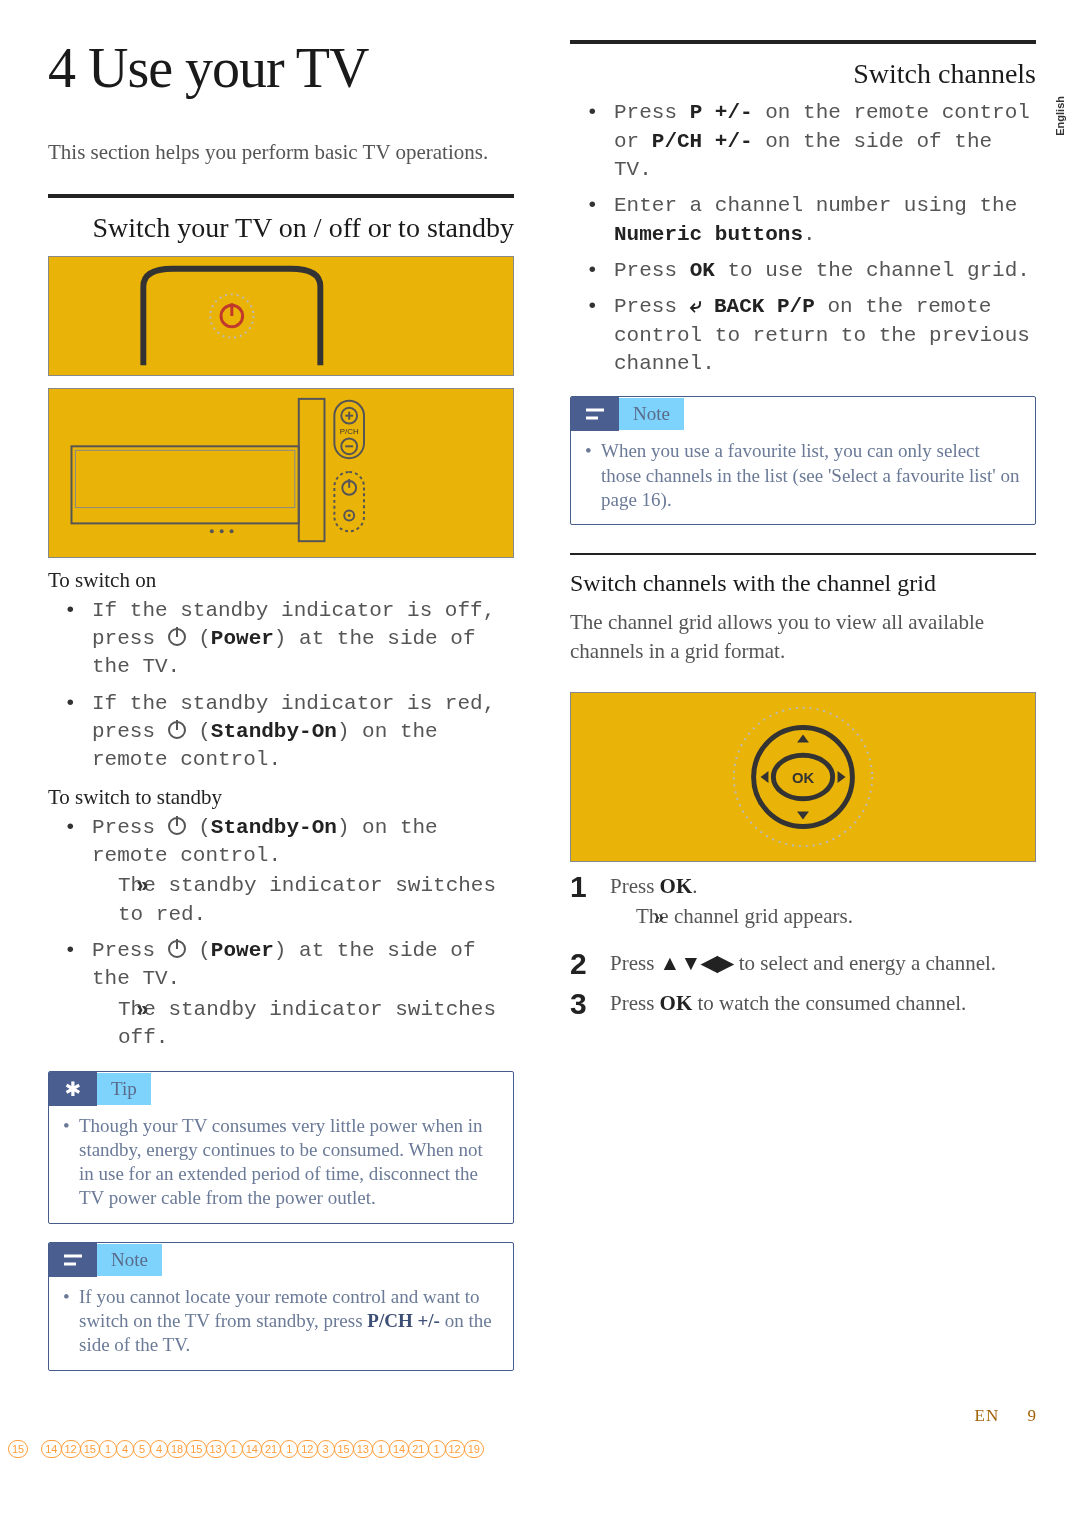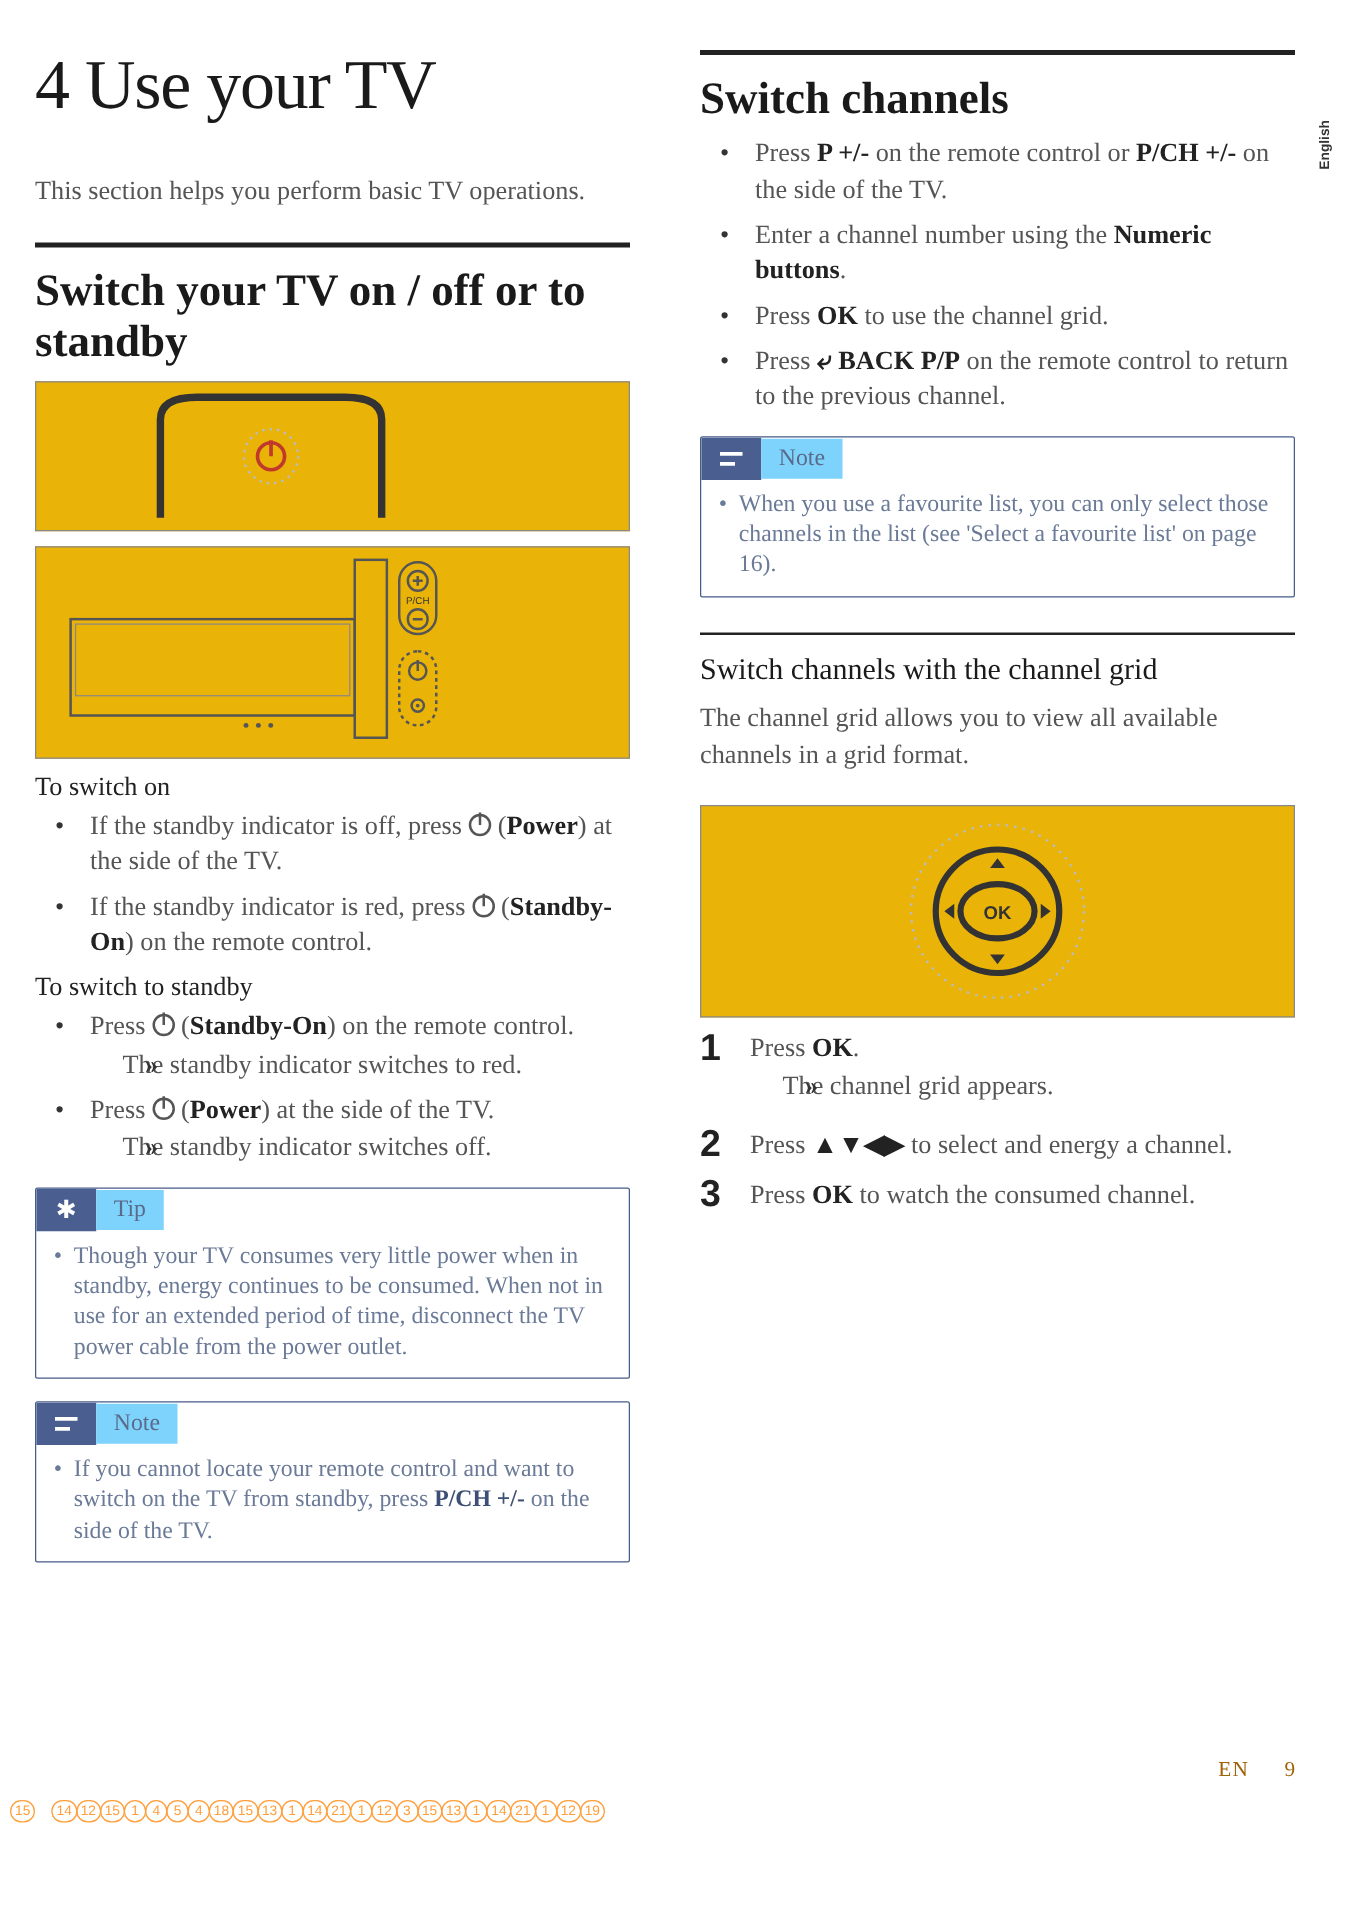--- a/index.html
+++ b/index.html
@@ -1,28 +1,28 @@
 <!DOCTYPE html>
 <html><head>
   <meta charset="utf-8">
   <style>
     * { box-sizing: border-box; margin: 0; padding: 0; }
     html,body { width:1080px; height:1527px; background:#fff; color:#333; font-family: Georgia, 'Times New Roman', serif; }
-    .page { position:relative; width:1080px; height:1468px; padding:40px 44px 40px 28px; }
+    .page { position:relative; width:1080px; height:1468px; padding:40px 44px 40px 48px; }
     .lang-tab { position:absolute; top:96px; right:14px; writing-mode:vertical-rl; transform:rotate(180deg); font-family:Arial,Helvetica,sans-serif; font-size:11px; font-weight:700; color:#333; }
     .cols { display:flex; gap:56px; }
     .col { flex:1 1 0; min-width:0; }
     h1.chapter { font-family: Georgia, 'Times New Roman', serif; font-weight:400; font-size:56px; line-height:1.0; letter-spacing:-1px; color:#1a1a1a; margin-bottom:42px; }
-    h2.section { font-family: Georgia, 'Times New Roman', serif; font-weight:700; font-size:36px; line-height:1.12; color:#1a1a1a; border-top:4px solid #222; padding-top:14px; margin-top:10px; margin-bottom:10px; }
+    h2.section { font-family: Georgia, 'Times New Roman', serif; font-weight:400; font-size:28px; line-height:1.12; color:#1a1a1a; border-top:4px solid #222; padding-top:14px; margin-top:10px; margin-bottom:10px;text-align:right; }
     h3.subsection { font-family: Georgia, 'Times New Roman', serif; font-weight:400; font-size:24px; line-height:1.2; color:#1a1a1a; border-top:2px solid #222; padding-top:14px; margin-top:28px; margin-bottom:10px; }
     p.intro { font-size:21px; line-height:1.35; color:#555; margin-bottom:28px; }
     p.body { font-size:21px; line-height:1.35; color:#555; margin-bottom:27px; }
     .strong { font-weight:700; color:#222; }
     .sub-head { font-weight:400; font-size:21px; color:#222; margin-top:10px; }
-    ul.bul { list-style:none; padding-left:0; }
+    ul.bul { list-style:none; padding-left:0;font-family:Liberation Mono, monospace; }
     ul.bul>li { position:relative; padding-left:44px; font-size:21px; line-height:1.35; color:#555; margin:4px 0 8px 0; }
     ul.bul>li::before { content:"•"; position:absolute; left:16px; top:0; color:#333; }
     .arrow-line { position:relative; padding-left:70px; font-size:21px; line-height:1.35; color:#555; margin:2px 0 8px 0; }
     .arrow-line::before { content:"»"; position:absolute; left:44px; top:0; color:#333; font-weight:700; }
     .step { display:flex; align-items:flex-start; margin:10px 0; }
     .step .num { font-family: Arial,Helvetica,sans-serif; font-size:30px; font-weight:700; color:#222; width:40px; flex:0 0 40px; line-height:1; }
     .step .txt { font-size:21px; line-height:1.35; color:#555; }
     
     .callout { border:1px solid #465c8a; border-radius:2px; margin:18px 0 14px 0; overflow:hidden; }
     .callout .cap { display:flex; align-items:center; }

